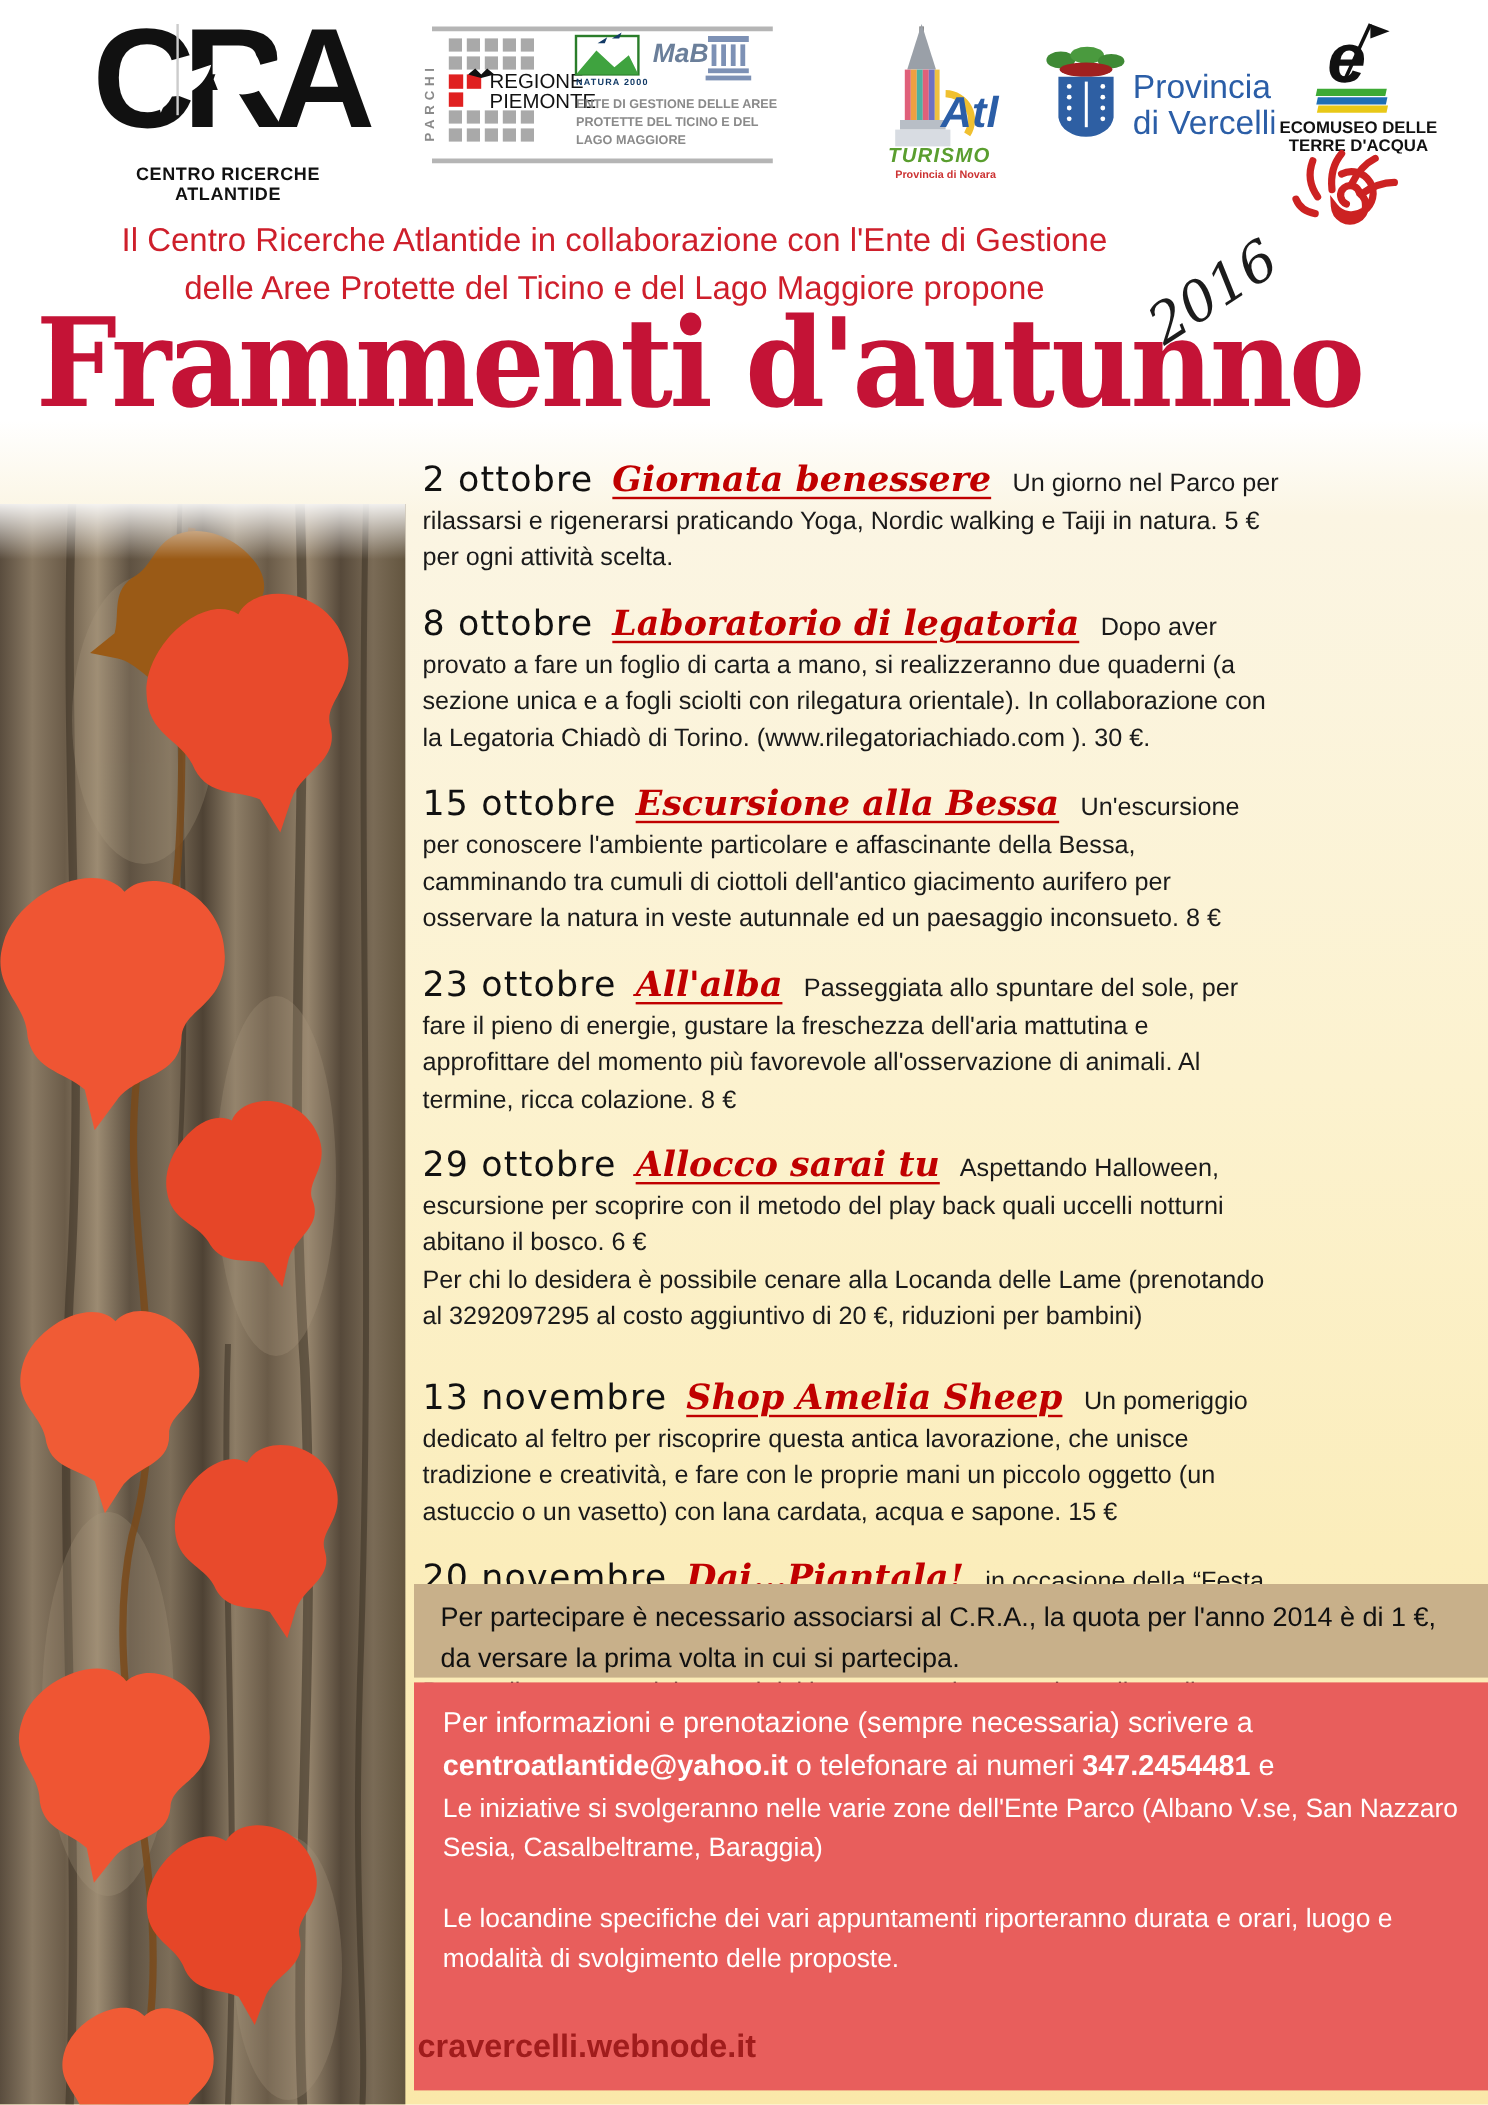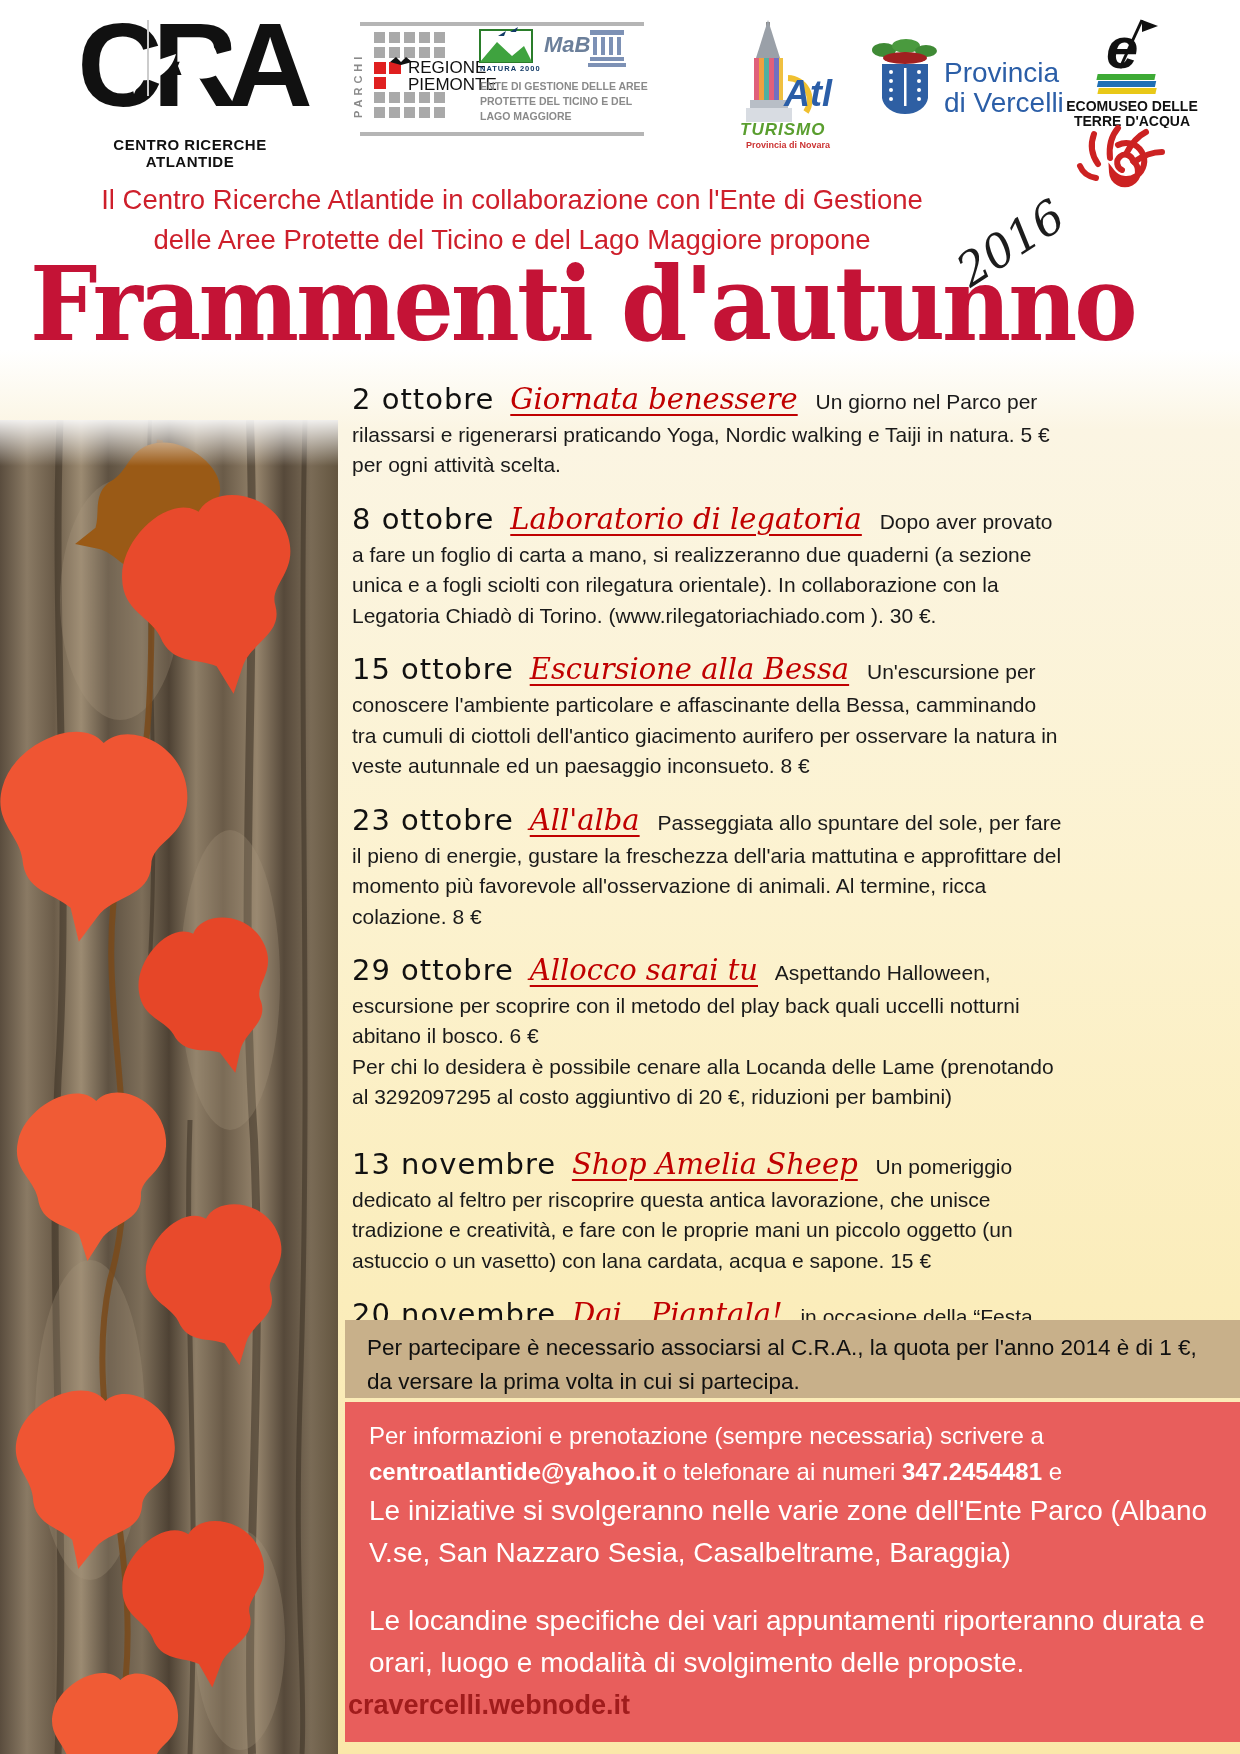--- a/index.html
+++ b/index.html
@@ -63,42 +63,42 @@
   }
   .event { margin-bottom: 17px; font-size: 21px; line-height: 1.45; }
   .event.extra-gap { margin-top: 30px; }
   .ev-date {
     font-family: "DejaVu Sans", sans-serif;
     font-size: 29px; letter-spacing: 1px; color:#111;
     margin-right: 10px;
   }
   .ev-title {
     font-family: "DejaVu Serif", serif;
-    font-style: italic; font-weight: normal;
+    font-style: italic; font-weight: bold;
     font-size: 29px; color:#c00000;
     text-decoration: underline;
     text-decoration-thickness: 2px;
     text-underline-offset: 5px;
     margin-right: 12px;
   }
   .ev-desc { }
   .ev-desc.block { display:block; }
 
   
   .membership-box {
     position:absolute; left: 345px; top: 1320px; width: 895px; height: 78px;
     background:#c8b08a; color:#101010;
     padding: 11px 22px; font-size: 22.5px; line-height: 1.5;
   }
   .contact-box {
     position:absolute; left: 345px; top: 1402px; width: 895px; height: 340px;
     background:#e85e5c; color:#ffffff;
     padding: 16px 24px; font-size: 24px; line-height: 1.5;
   }
-  .contact-box .small { font-size: 28px; }
+  .contact-box .small { font-size: 22px; }
   .contact-box .gap { height: 26px; }
   .bold { font-weight: bold; }
   .footer-link {
     position:absolute; left: 348px; top: 1690px;
     font-size: 27px; font-weight: bold; color:#a01c1c;
   }
 
   svg text { font-family: "Liberation Sans", sans-serif; }
 </style>
 </head>

